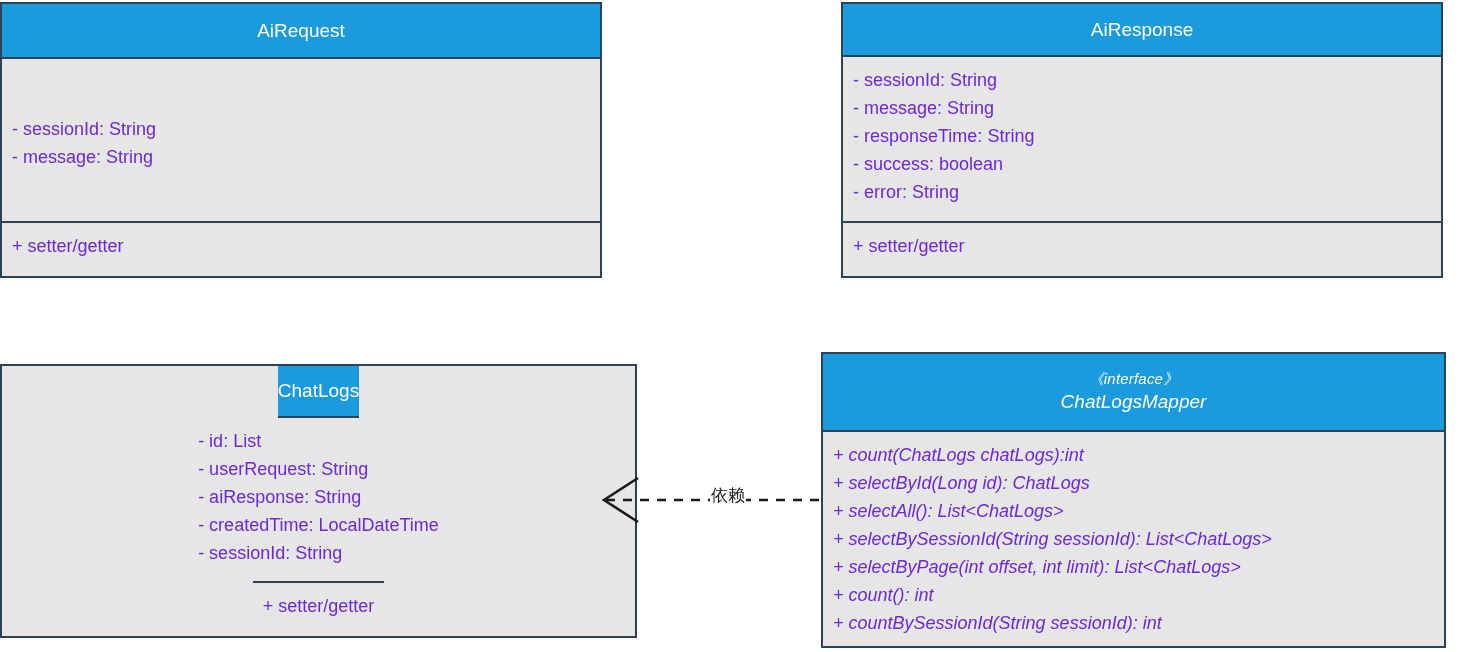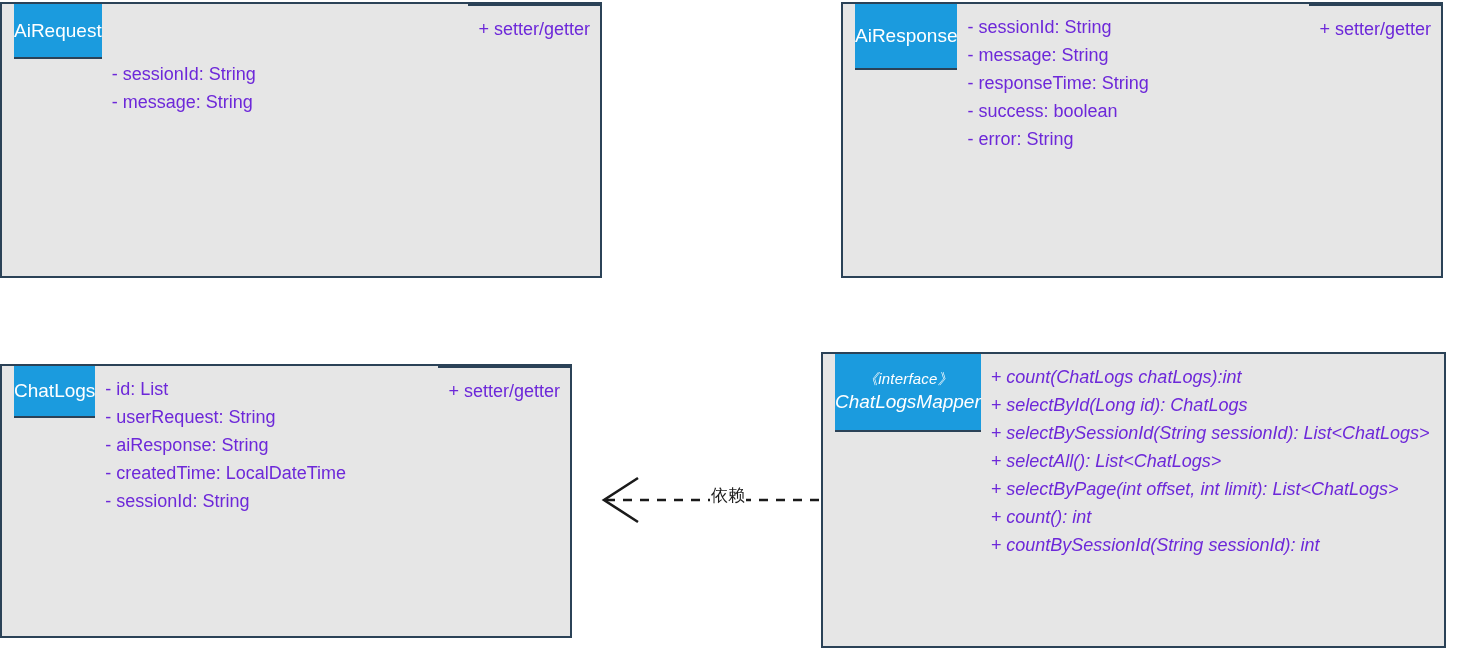--- a/index.html
+++ b/index.html
@@ -14,21 +14,21 @@
     overflow: hidden;
     font-family: "Liberation Sans", "DejaVu Sans", sans-serif;
   }
 
   .uml-class {
     position: absolute;
     box-sizing: border-box;
     border: 2px solid #2B4257;
     background: #E6E6E6;
     display: flex;
-    padding-left: 12px;
+    flex-direction: column;
   }
 
   .class-header {
     background: #1B9BDE;
     color: #FFFFFF;
     text-align: center;
     font-size: 19px;
     line-height: 1.35;
     display: flex;
     flex-direction: column;
@@ -68,25 +68,25 @@
   .compartment.italic .member {
     font-style: italic;
   }
   .member {
     white-space: pre;
   }
 
   
   #cls-ai-request   { left: 0px;   top: 2px;   width: 602px; height: 276px; }
   #cls-ai-response  { left: 841px; top: 2px;   width: 602px; height: 276px; }
-  #cls-chat-logs    { left: 0px;   top: 364px; width: 572px; height: 274px; }
+  #cls-chat-logs    { left: 0px;   top: 364px; width: 637px; height: 274px; align-items: center; }
   #cls-chat-mapper  { left: 821px; top: 352px; width: 625px; height: 296px; }
 
   #cls-ai-request  .class-header { height: 55px; }
-  #cls-ai-response .class-header { height: 66px; }
+  #cls-ai-response .class-header { height: 53px; }
   #cls-chat-logs   .class-header { height: 52px; }
   #cls-chat-mapper .class-header { height: 78px; }
 
   #cls-ai-request  .operations { height: 55px; }
   #cls-ai-response .operations { height: 55px; }
   #cls-chat-logs   .operations { height: 55px; }
 
   
   #cls-ai-request .attributes { padding-top: 56px; }
 
@@ -161,22 +161,22 @@
 </div>
 
 <div class="uml-class" id="cls-chat-mapper">
   <div class="class-header iface">
     <div class="stereotype">《interface》</div>
     <div class="cls-name">ChatLogsMapper</div>
   </div>
   <div class="compartment attributes italic">
     <div class="member">+ count(ChatLogs chatLogs):int</div>
     <div class="member">+ selectById(Long id): ChatLogs</div>
+    <div class="member">+ selectAll(): List&lt;ChatLogs&gt;</div>
     <div class="member">+ selectBySessionId(String sessionId): List&lt;ChatLogs&gt;</div>
-    <div class="member">+ selectAll(): List&lt;ChatLogs&gt;</div>
     <div class="member">+ selectByPage(int offset, int limit): List&lt;ChatLogs&gt;</div>
     <div class="member">+ count(): int</div>
     <div class="member">+ countBySessionId(String sessionId): int</div>
   </div>
 </div>
 
 <div id="dependency-link">
   <svg width="232" height="62" viewBox="0 0 232 62" xmlns="http://www.w3.org/2000/svg">
     <line x1="10" y1="30" x2="229" y2="30" stroke="#1A1A1A" stroke-width="2.4" stroke-dasharray="9 8"></line>
     <path d="M 42 8 L 8 30 L 42 52" fill="none" stroke="#1A1A1A" stroke-width="2.6" stroke-linecap="butt" stroke-linejoin="miter"></path>

